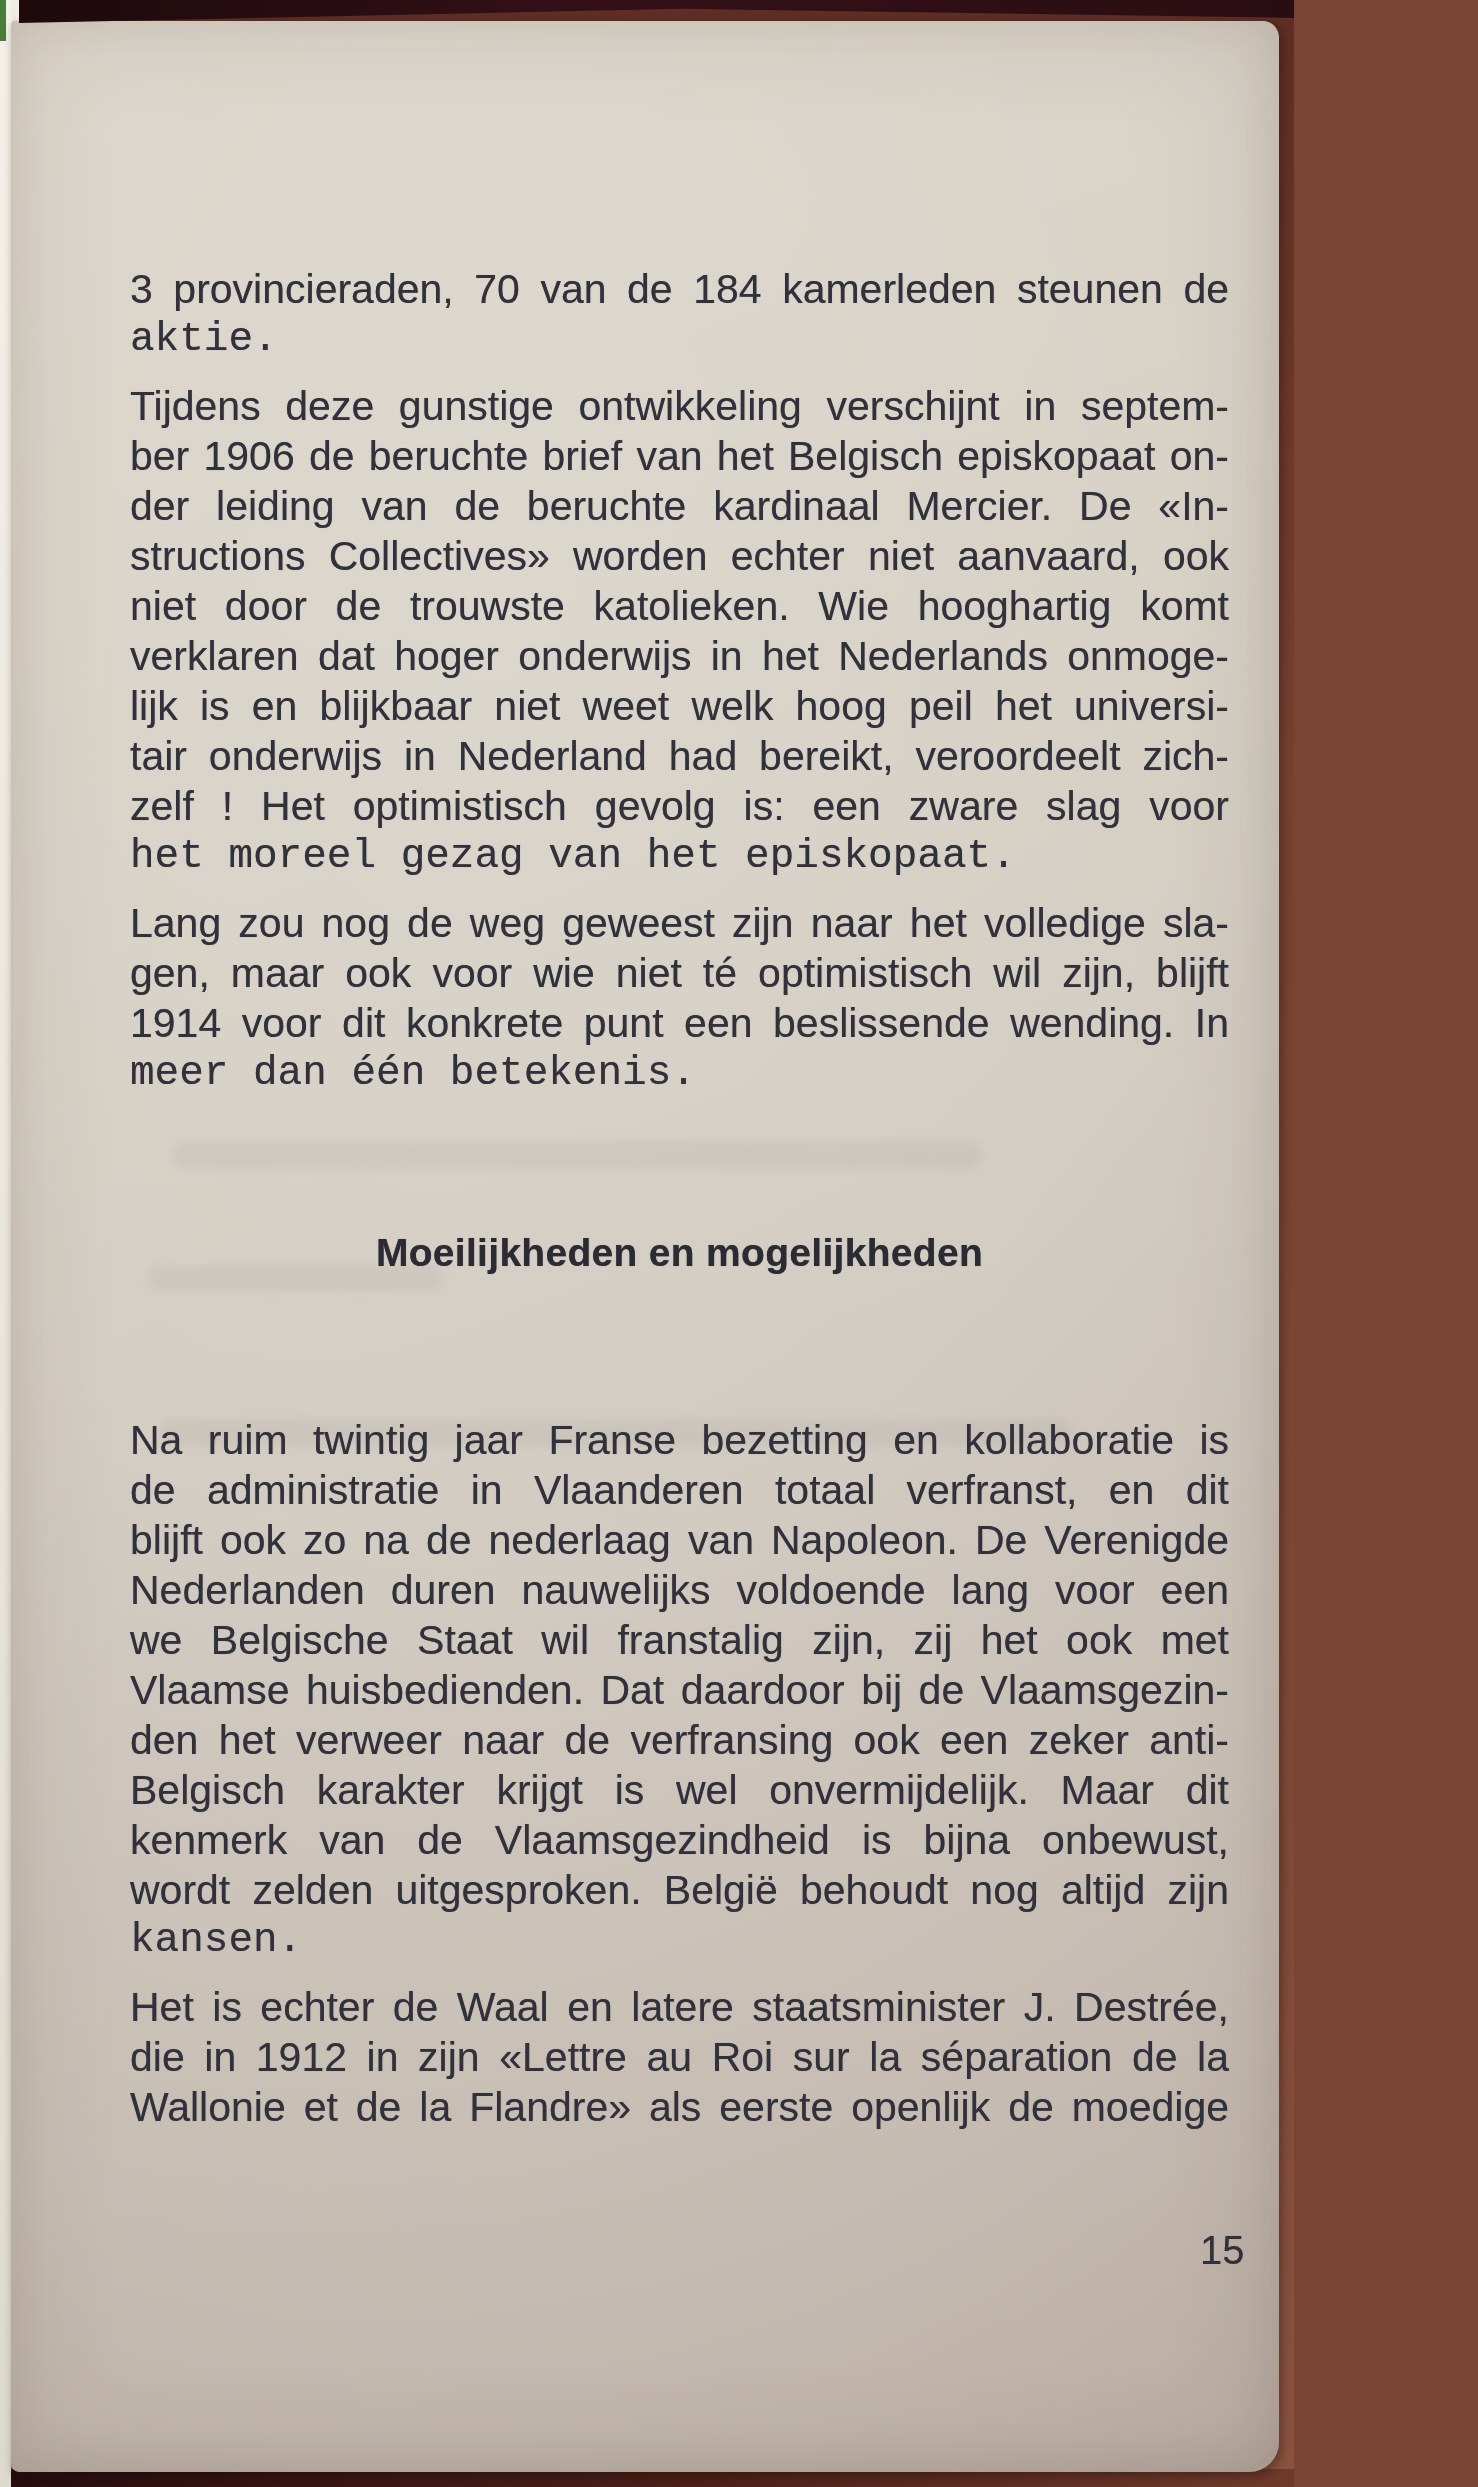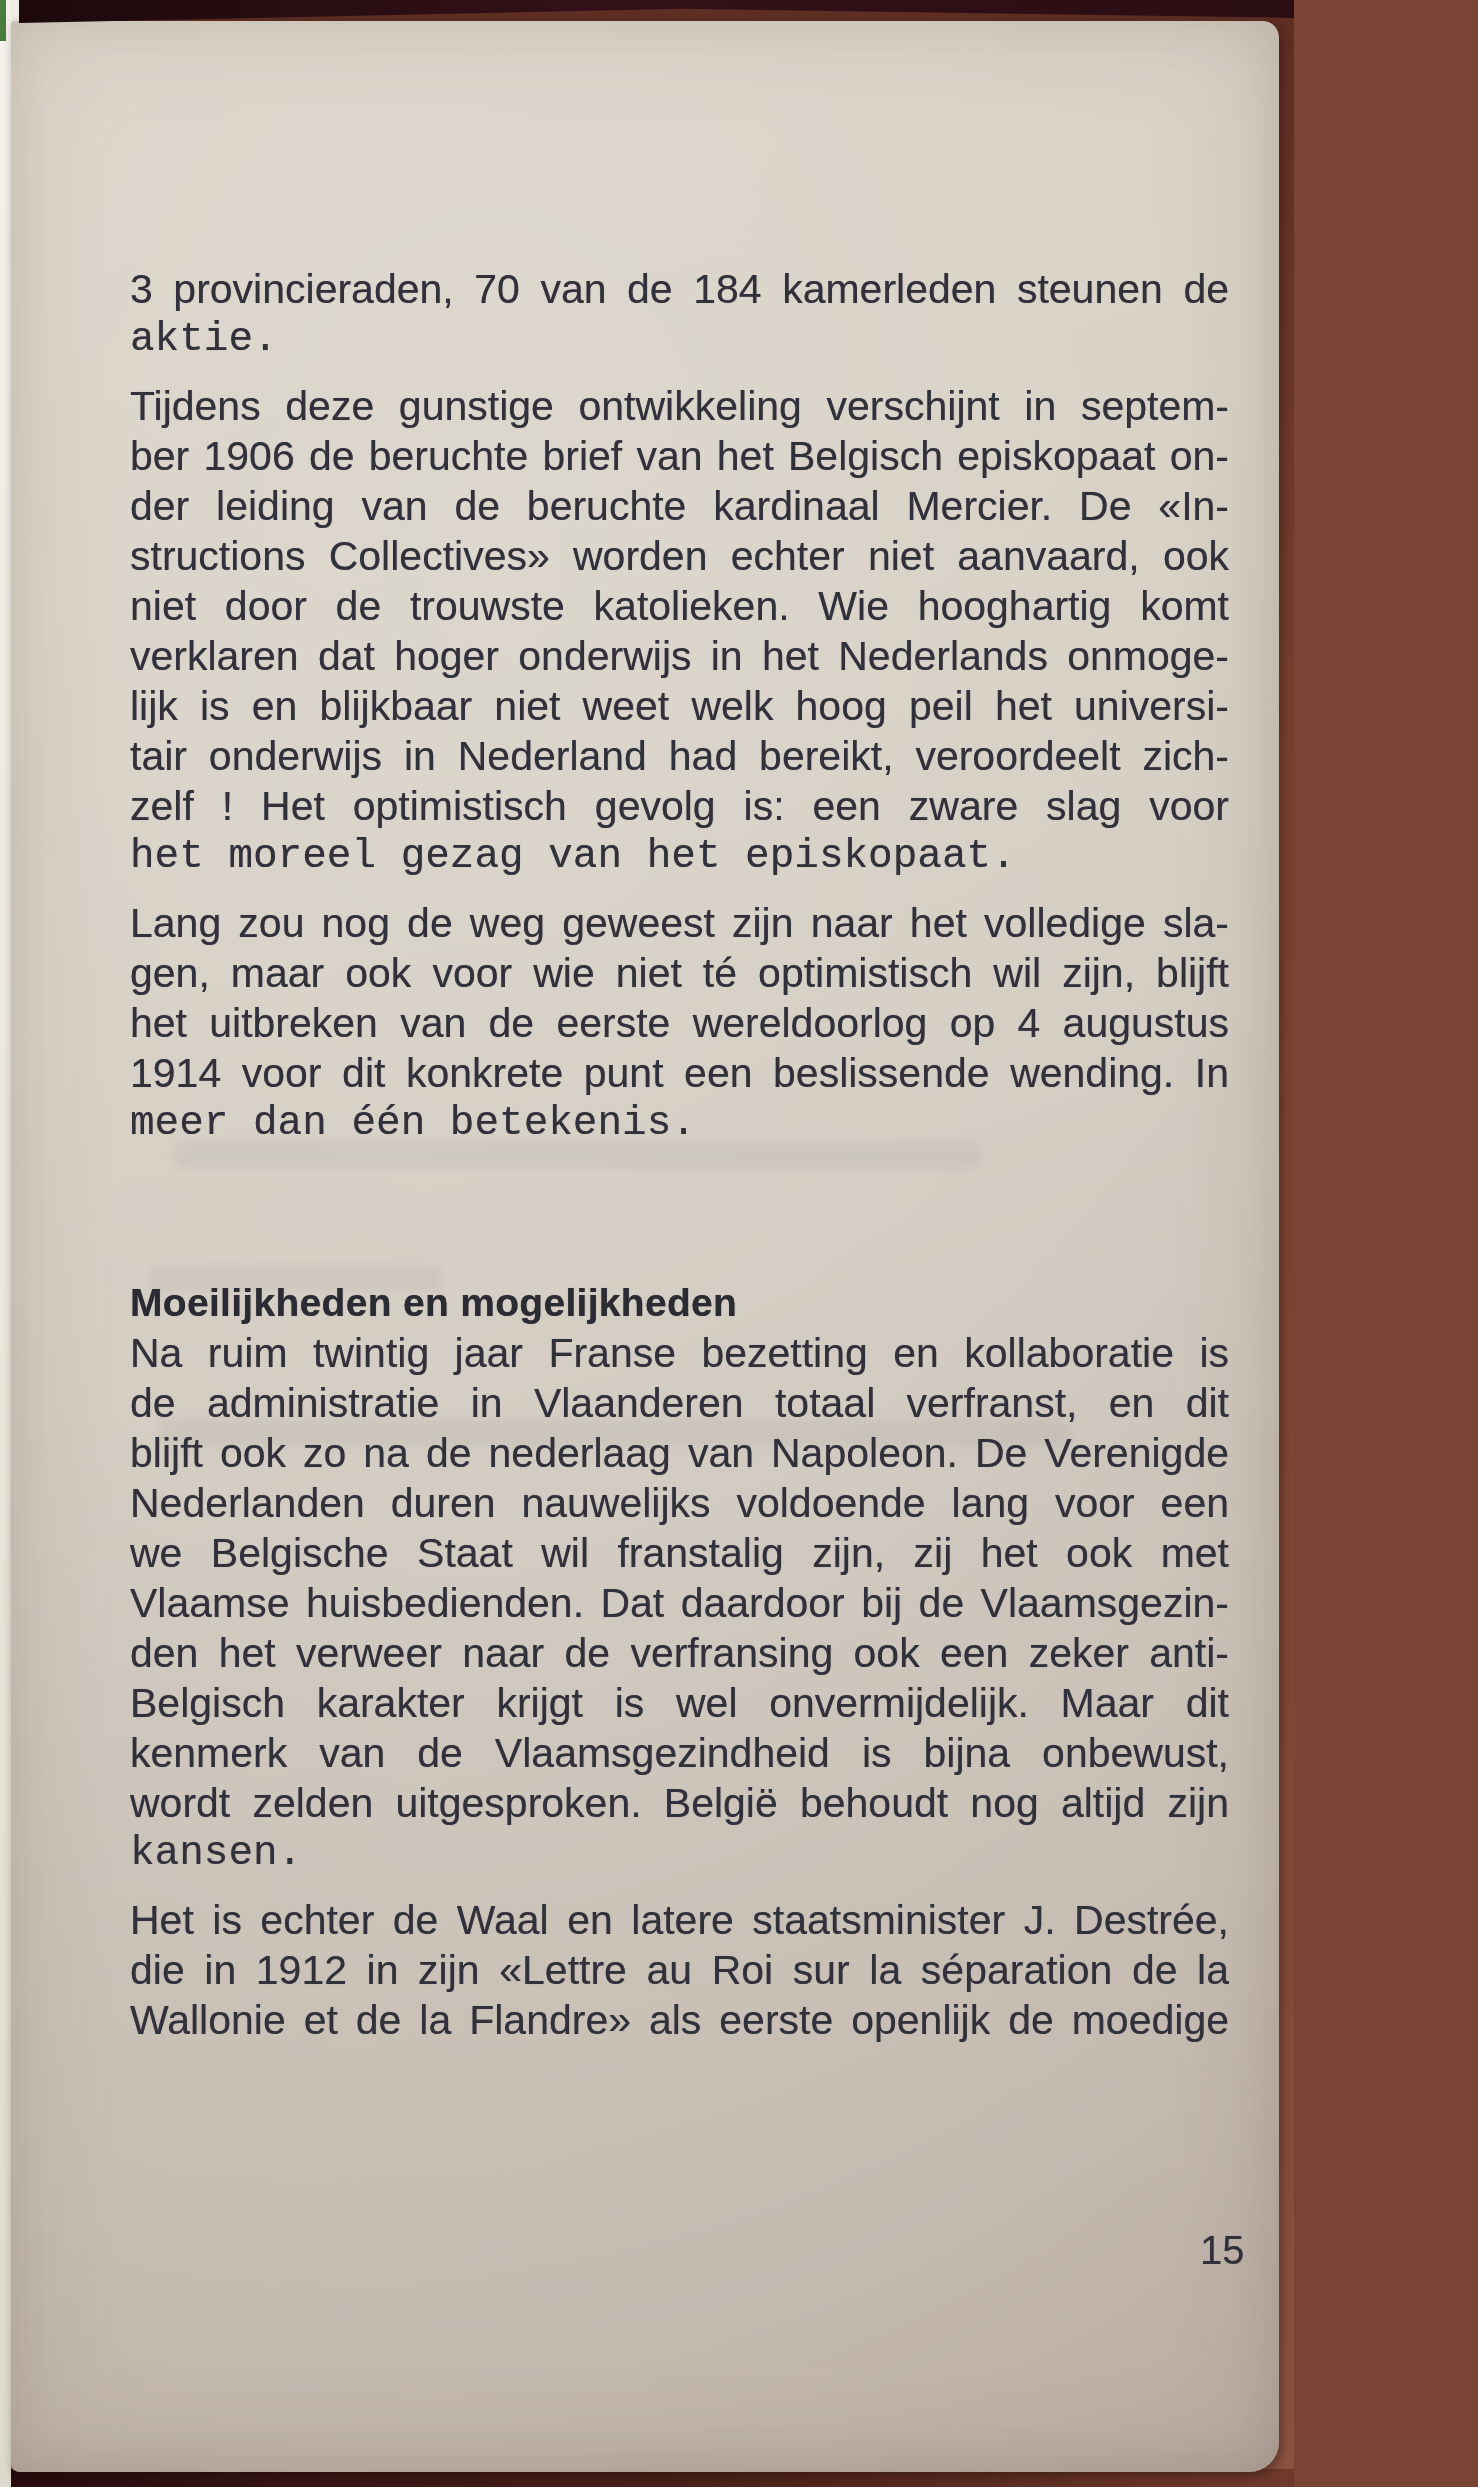--- a/index.html
+++ b/index.html
@@ -49,22 +49,22 @@
   .ghost-2{left:148px;top:1265px;width:295px;height:26px;}
   .ghost-3{left:158px;top:1419px;width:913px;height:27.5px;}
 
   
   .text-col{position:absolute;left:130px;top:264px;width:1099px;
     font-size:41px;line-height:50px;color:var(--ink);
     text-shadow:0 0 0.7px rgba(49,49,60,0.55);}
   .block-paragraph + .block-paragraph{margin-top:17px;}
   .line{text-align:justify;text-align-last:justify;white-space:normal;}
   .line.para-end{text-align-last:left;font-family:Liberation Mono, monospace;}
-  .block-heading{margin-top:130px;
-    font-weight:700;font-size:39px;letter-spacing:0.3px;text-align:left;
+  .block-heading{margin-top:130px;margin-bottom:137px;
+    font-weight:700;font-size:39px;letter-spacing:0.3px;text-align:center;
     color:#2b2b34;text-shadow:0 0 0.7px rgba(43,43,52,0.7);}
 
   .page-number{position:absolute;left:1200px;top:2228px;
     font-size:40px;line-height:45px;color:var(--ink);
     text-shadow:0 0 0.7px rgba(49,49,60,0.55);text-align:right;}
 </style>
 </head>
 <body>
 
 <div class="scene">
@@ -97,21 +97,20 @@
         <div class="line">niet door de trouwste katolieken. Wie hooghartig komt</div>
         <div class="line">verklaren dat hoger onderwijs in het Nederlands onmoge-</div>
         <div class="line">lijk is en blijkbaar niet weet welk hoog peil het universi-</div>
         <div class="line">tair onderwijs in Nederland had bereikt, veroordeelt zich-</div>
         <div class="line">zelf ! Het optimistisch gevolg is: een zware slag voor</div>
         <div class="line para-end">het moreel gezag van het episkopaat.</div>
       </div>
       <div class="block-paragraph">
         <div class="line">Lang zou nog de weg geweest zijn naar het volledige sla-</div>
         <div class="line">gen, maar ook voor wie niet té optimistisch wil zijn, blijft</div>
-        <div class="line">het uitbreken van de eerste wereldoorlog op 4 augustus</div>
         <div class="line">1914 voor dit konkrete punt een beslissende wending. In</div>
         <div class="line para-end">meer dan één betekenis.</div>
       </div>
       <div class="block-heading">Moeilijkheden en mogelijkheden</div>
       <div class="block-paragraph">
         <div class="line">Na ruim twintig jaar Franse bezetting en kollaboratie is</div>
         <div class="line">de administratie in Vlaanderen totaal verfranst, en dit</div>
         <div class="line">blijft ook zo na de nederlaag van Napoleon. De Verenigde</div>
         <div class="line">Nederlanden duren nauwelijks voldoende lang voor een</div>
         <div class="line">we Belgische Staat wil franstalig zijn, zij het ook met</div>

